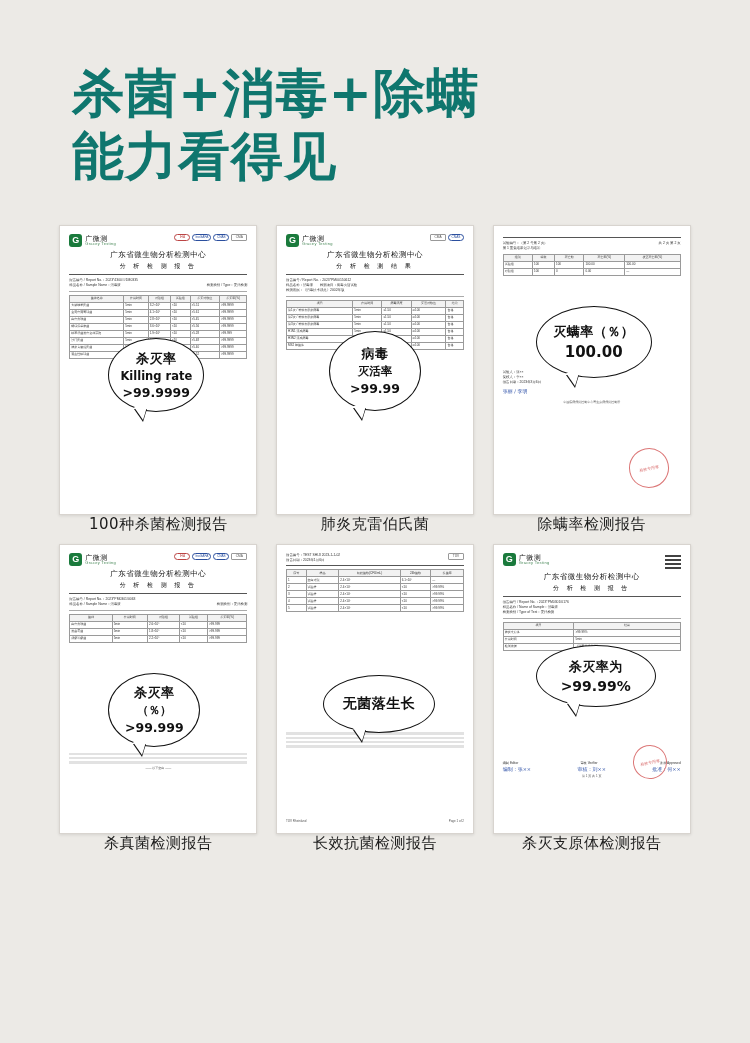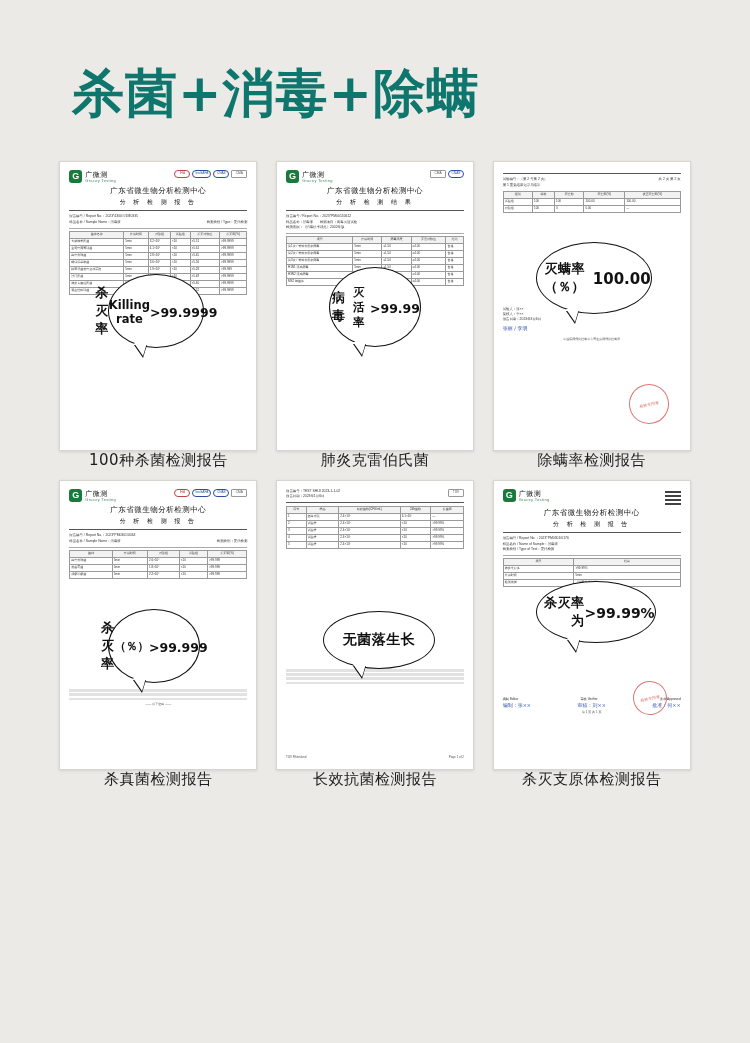--- a/index.html
+++ b/index.html
@@ -90,21 +90,21 @@
     padding: .6px 1px; line-height: 1.25; height: 7px;
   }
   table.mini th { background: #f2f2f2; font-weight: normal; }
 
   
   .callout {
     position: absolute;
     background: #fff;
     border: 1.6px solid #111;
     border-radius: 50%;
-    display: flex; flex-direction: row;
+    display: flex; flex-direction: column;
     align-items: center; justify-content: center;
     text-align: center;
     z-index: 4;
   }
   .callout:after {
     content: "";
     position: absolute;
     bottom: -9px; left: 26%;
     width: 0; height: 0;
     border-left: 9px solid transparent;
@@ -145,20 +145,21 @@
         repeating-linear-gradient(90deg,#222 0 2px,transparent 2px 4px);
         opacity:.85; }
 </style>
 </head>
 <body>
 
 <div class="page">
 
   <div class="headline">
     <div class="line">杀菌+消毒+除螨</div>
+    <div class="line">能力看得见</div>
   </div>
 
   <div class="grid">
 
     <div class="cell">
       <div class="doc-frame">
         <div class="doc-inner">
           <div class="hdr-row">
             <div class="logo">
               <div class="mark">G</div>

